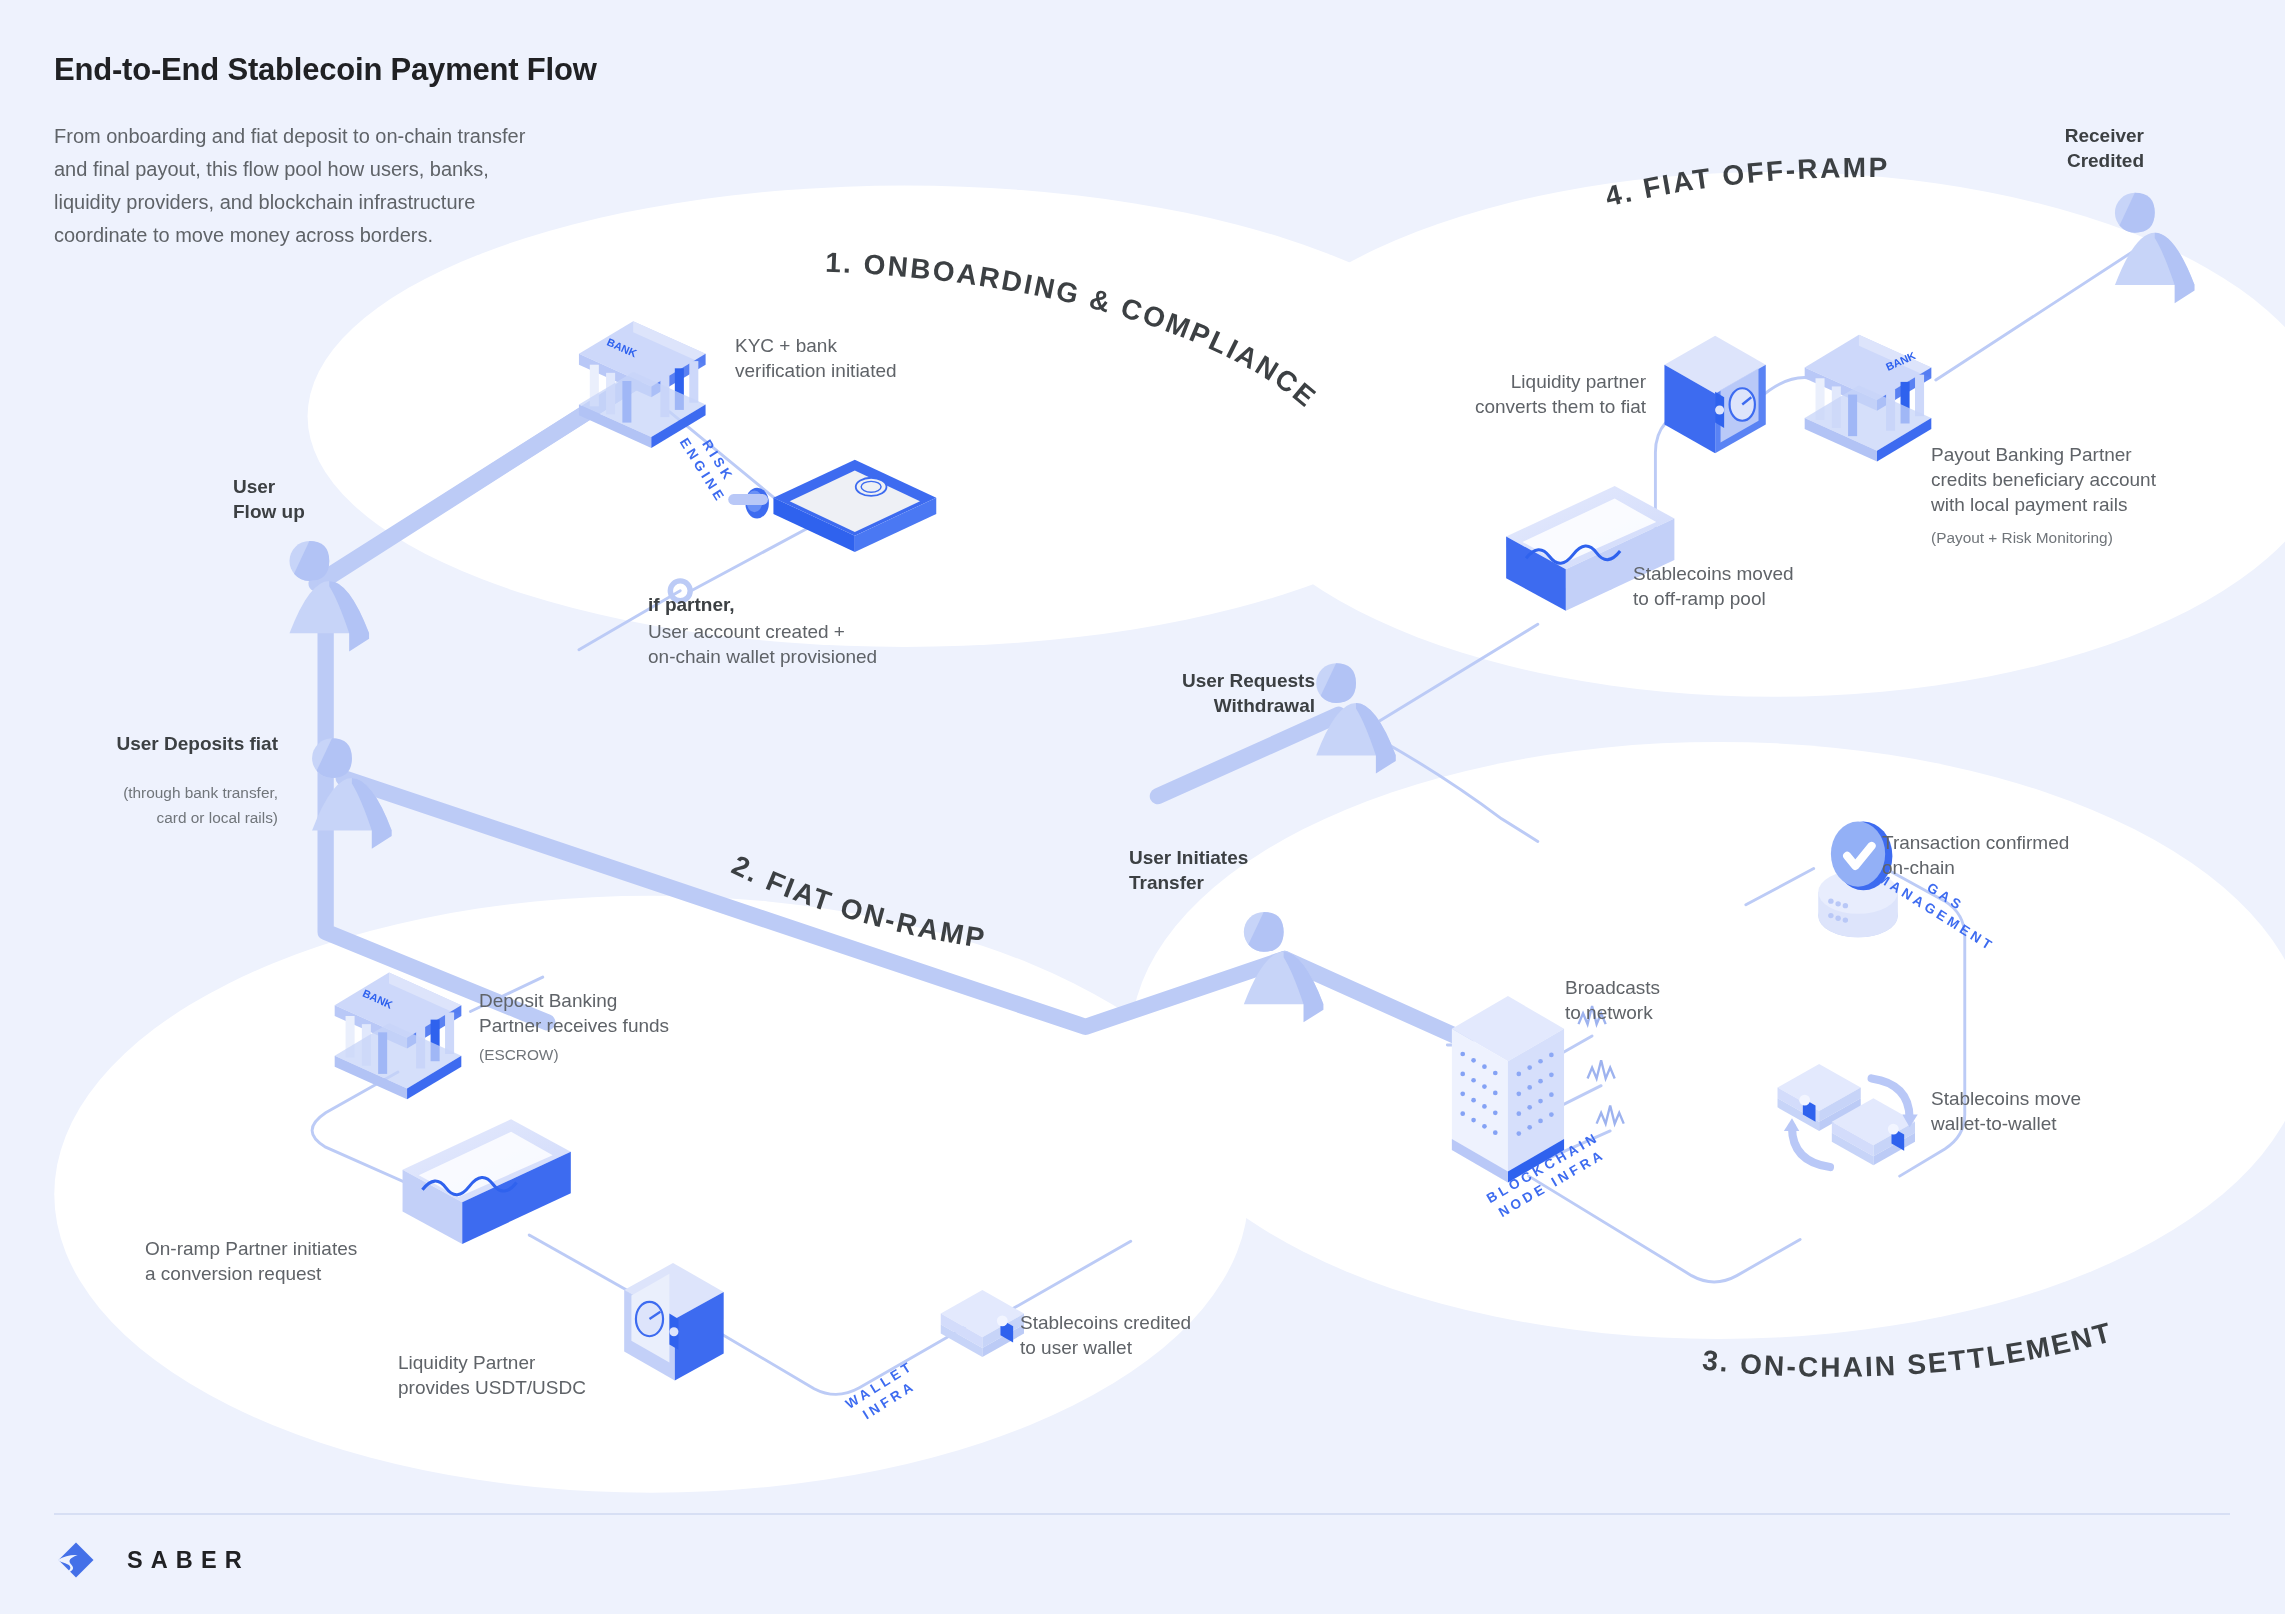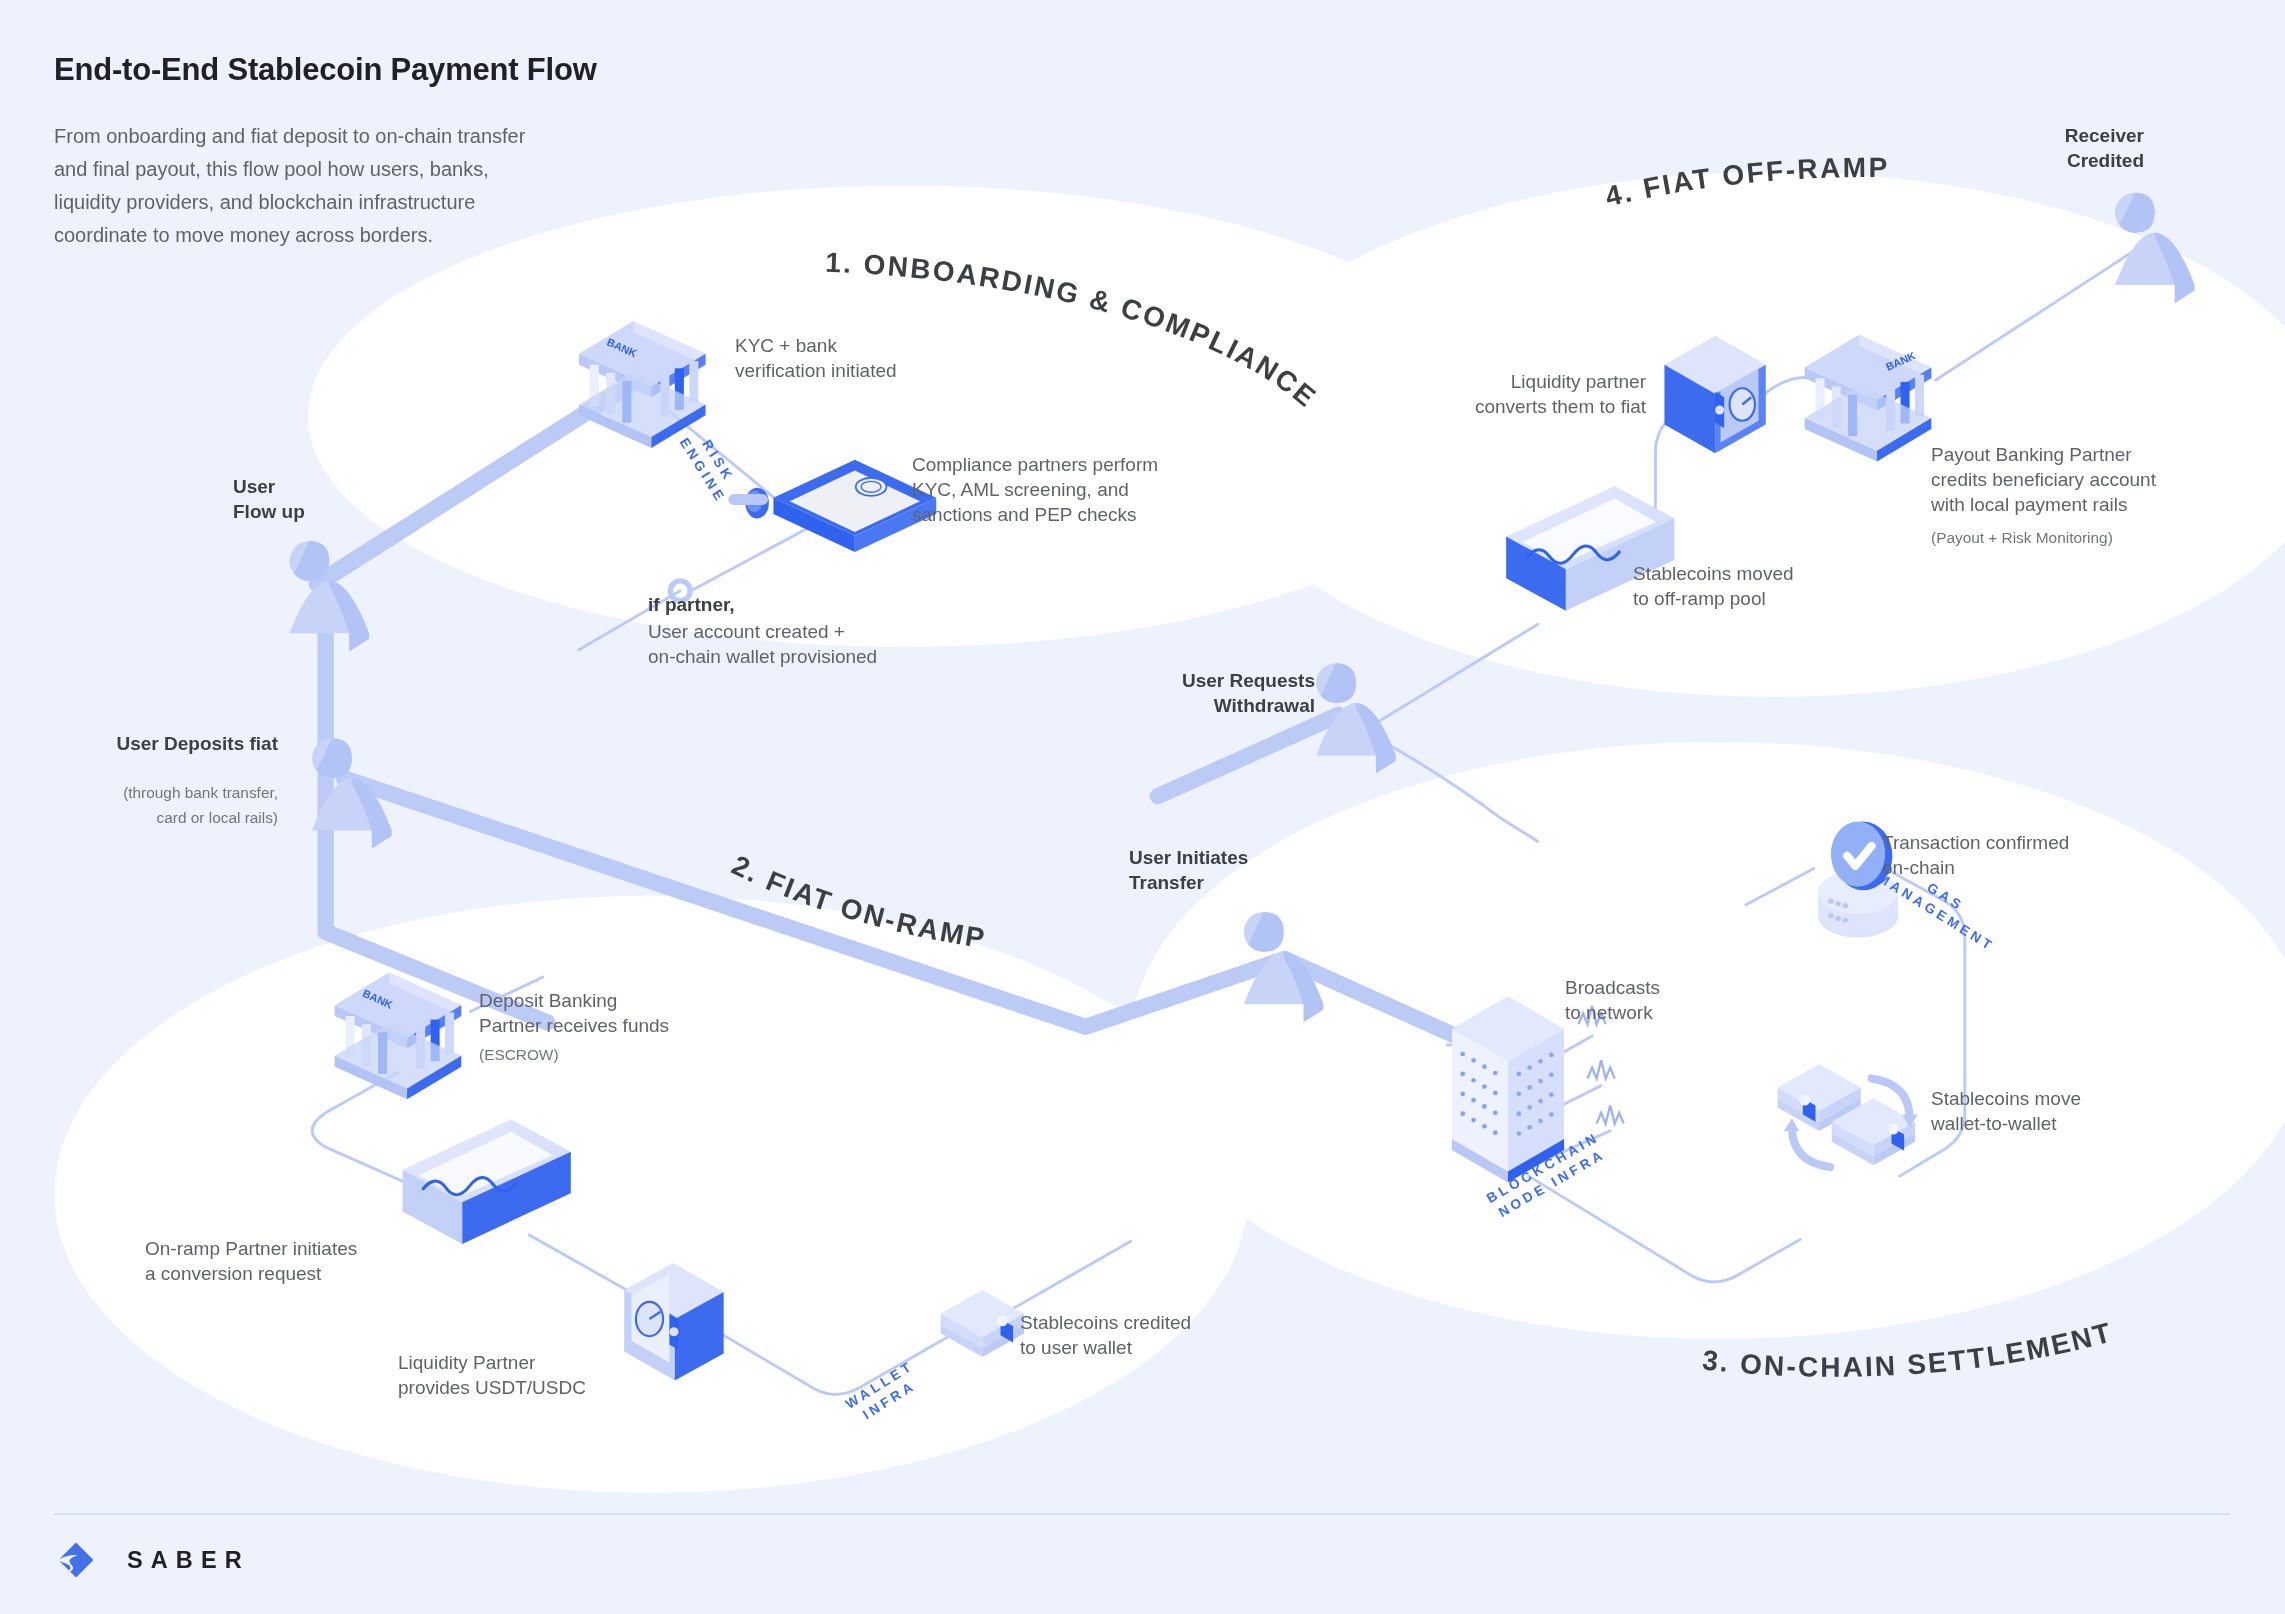--- a/index.html
+++ b/index.html
@@ -388,23 +388,20 @@
 
   <div class="abs" id="page-title">End-to-End Stablecoin Payment Flow</div>
   <div class="abs" id="page-subtitle">From onboarding and fiat deposit to on-chain transfer and final payout, this flow pool how users, banks, liquidity providers, and blockchain infrastructure coordinate to move money across borders.</div>
 
   <div class="abs lbl bold c" style="left:233px;top:452px;width:145px;">User
 Flow up</div>
 
   <div class="abs lbl" style="left:735px;top:333px;width:308px;">KYC + bank
 verification initiated</div>
 
-  <div class="abs lbl" style="left:912px;top:452px;width:380px;">Compliance partners perform
-KYC, AML screening, and
-sanctions and PEP checks</div>
 
   <div class="abs lbl bold c" style="left:648px;top:570px;width:380px;">if partner,</div>
   <div class="abs lbl c" style="left:648px;top:597px;width:380px;">User account created +
 on-chain wallet provisioned</div>
 
   <div class="abs infra-tag" style="left:673px;top:448px;transform:rotate(58deg);">RISK
 ENGINE</div>
 
   <div class="abs lbl bold r" style="left:36px;top:731px;width:242px;">User Deposits fiat</div>
   <div class="abs lbl sub r" style="left:36px;top:760px;width:242px;margin-top:20px;">(through bank transfer,

